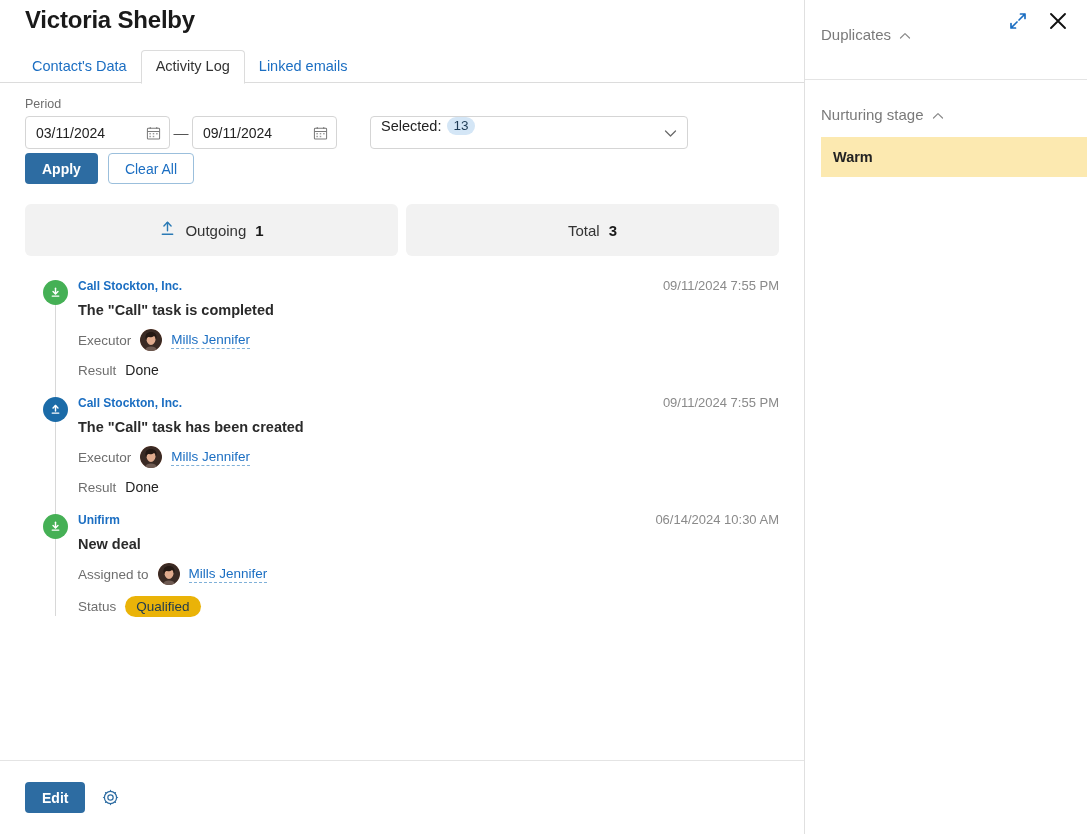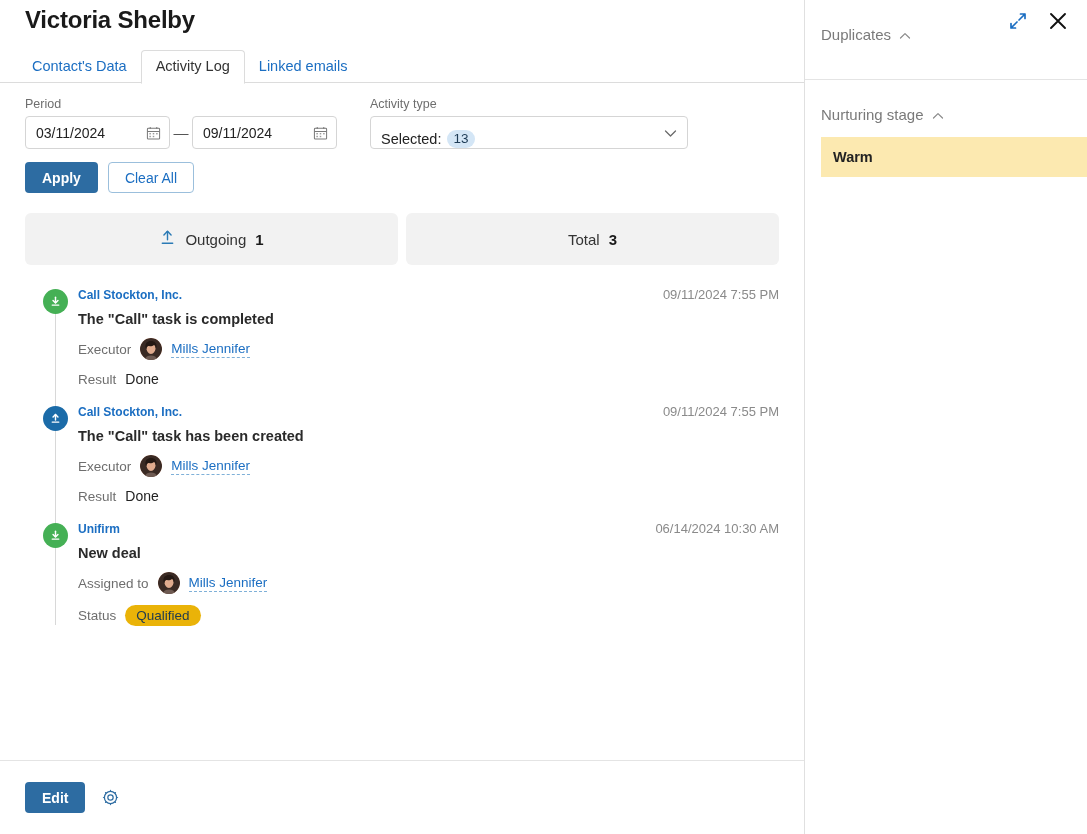--- a/index.html
+++ b/index.html
@@ -79,31 +79,31 @@
     font-family: "Liberation Sans", sans-serif;
     font-size: 14px; color: #222; background: transparent; padding: 0;
   }
   .cal-icon { position: absolute; right: 8px; top: 50%; transform: translateY(-50%); display: flex; }
   .dash { width: 22px; text-align: center; color: #555; font-size: 15px; }
 
   .atype-group { width: 318px; }
   .select-box {
     position: relative; width: 318px; height: 33px;
     border: 1px solid #d5d5d5; border-radius: 4px;
-    background: #fff; display: flex; align-items: flex-end;
+    background: #fff; display: flex; align-items: flex-start;
     padding: 0 28px 0 10px; cursor: pointer;
   }
   .select-text { font-size: 14.5px; color: #222; display: flex; align-items: center; gap: 6px; }
   .count-pill {
     background: #d4e6f6; color: #1d3b55; border-radius: 9px;
     padding: 1px 6px; font-size: 13.5px; line-height: 1.2;
   }
   .chev { position: absolute; right: 10px; top: 50%; transform: translateY(-50%); }
 
-  .btn-row { display: flex; gap: 10px; margin-top: 13px; }
+  .btn-row { display: flex; gap: 10px; margin-top: 4px; }
   .btn {
     height: 31px; border-radius: 4px; font-size: 14px; cursor: pointer;
     font-family: "Liberation Sans", sans-serif;
     display: inline-flex; align-items: center; justify-content: center;
     padding: 0 16px; border: 1px solid transparent;
   }
   .btn-primary { background: #2d6ca2; color: #fff; font-weight: bold; }
   .btn-outline { background: #fff; color: #1b6ec2; border: 1px solid #9bbfdc; }
 
   
@@ -238,21 +238,20 @@
                     <rect x="10.8" y="8" width="1.6" height="1.5" fill="#9a9a9a"></rect>
                     <rect x="3.6" y="11" width="1.6" height="1.5" fill="#9a9a9a"></rect>
                     <rect x="7.2" y="11" width="1.6" height="1.5" fill="#9a9a9a"></rect>
                   </svg>
                 </span>
               </div>
             </div>
           </div>
 
           <div class="atype-group">
-            <div class="field-label">Activity type</div>
             <div class="select-box">
               <span class="select-text">
                 <span>Selected:</span>
                 <span class="count-pill">13</span>
               </span>
               <span class="chev">
                 <svg width="13" height="9" viewBox="0 0 13 9">
                   <path d="M1.5 2 L6.5 7 L11.5 2" stroke="#6b6b6b" stroke-width="1.3" fill="none" stroke-linecap="round" stroke-linejoin="round"></path>
                 </svg>
               </span>

